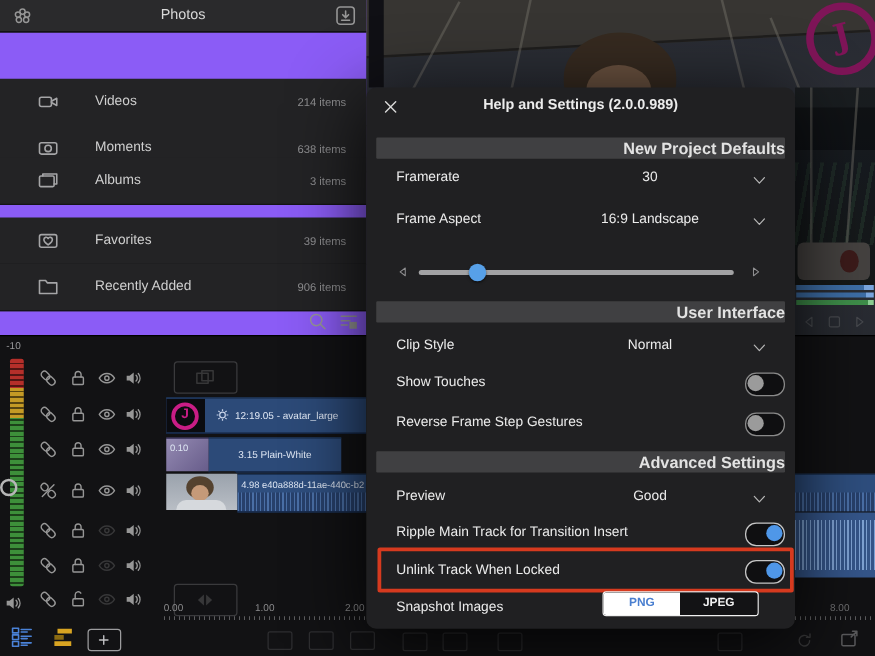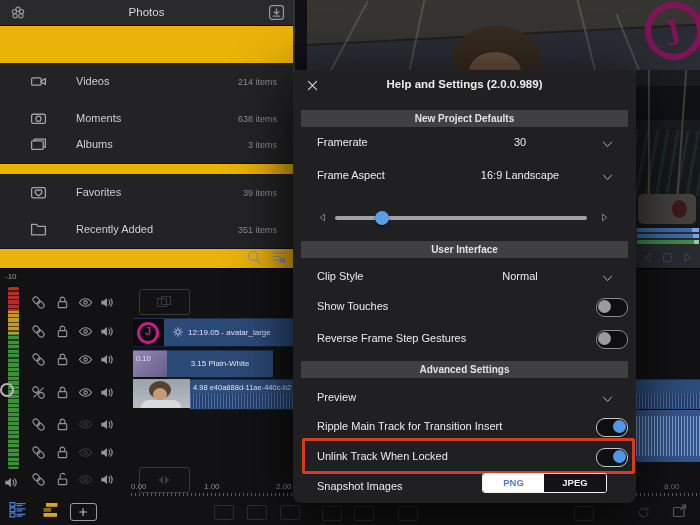--- a/index.html
+++ b/index.html
@@ -4,21 +4,21 @@
 <style>
   html,body{margin:0;padding:0;background:#000}
   #app{position:relative;width:700px;height:525px;background:#0e0e10;overflow:hidden;
        font-family:"Liberation Sans",sans-serif;-webkit-font-smoothing:antialiased}
   .abs{position:absolute}
   .icn{position:absolute;color:#969696}
   .icn svg{width:100%;height:100%;display:block}
   .dim{opacity:.28}
 
   
-  #photos-panel{left:0;top:0;width:293px;height:268px;background:#eab308}
+  #photos-panel{left:0;top:0;width:293px;height:268px;background:#8b5cf6}
   #photos-header{left:0;top:0;width:293px;height:25px;background:#2a2a2c;border-bottom:1px solid #0b0b0c}
   .ptitle{position:absolute;left:0;top:6px;width:100%;text-align:center;font-size:11.5px;color:#d9d9d9}
   .prow{position:absolute;left:0;width:293px;height:37px;background:#232325;border-bottom:1px solid #141416}
   .prow .plabel{position:absolute;left:76px;top:12px;font-size:11px;color:#cfcfcf}
   .prow .pcount{position:absolute;right:16px;top:14px;font-size:9px;color:#8d8d8f}
   .prow .icn{left:30px;top:10px;width:17px;height:17px;color:#a5a5a7}
 
   
   #timeline{left:0;top:268px;width:700px;height:257px;background:#121214;border-top:1px solid #000}
   .trow .icn{width:15px;height:15px}
@@ -35,21 +35,21 @@
 
   
   #preview{left:293px;top:0;width:407px;height:285px;background:#1a1c20;overflow:hidden}
   .rope{position:absolute;background:rgba(185,180,165,.45)}
 
   
   #dialog{left:293px;top:70px;width:343px;height:433px;background:#202022;border-radius:8px;
           box-shadow:0 12px 60px rgba(0,0,0,.85);z-index:20}
   .dtitle{position:absolute;left:0;top:8px;width:100%;text-align:center;font-size:11.5px;font-weight:700;color:#ececec}
   .secbar{position:absolute;left:8px;width:327px;height:17px;background:#404042;border-radius:1px}
-  .secbar span{display:block;text-align:center;font-size:10px;font-weight:700;color:#e2e2e2;line-height:17px}
+  .secbar span{display:block;text-align:right;font-size:13px;font-weight:700;color:#e2e2e2;line-height:17px}
   .drow{position:absolute;left:0;width:343px;height:20px}
   .dlabel{position:absolute;left:24px;top:3px;font-size:11px;color:#ececec;white-space:nowrap}
   .dvalue{position:absolute;left:127px;top:3px;width:200px;text-align:center;font-size:11px;color:#ececec}
   .chev{left:308px;top:5px;width:13px;height:13px;color:#b5b5b5}
   .toggle{position:absolute;left:303px;top:1px;width:30px;height:17px;border-radius:9px;background:#0f0f11}
   .toggle .thumb{position:absolute;top:1px;width:13px;height:13px;border-radius:50%}
   .toggle.on{border:1.5px solid #c6c6c6}
   .toggle.on .thumb{right:1px;background:#4f97e8}
   .toggle.off{border:1.5px solid #8a8a8a}
   .toggle.off .thumb{left:1px;background:#9b9b9b}
@@ -186,21 +186,21 @@
     </div>
     <div class="prow" style="top:211px">
       <span class="icn">
           <svg viewBox="0 0 16 16" xmlns="http://www.w3.org/2000/svg">
             <g fill="none" stroke="currentColor" stroke-width="1.2" stroke-linecap="round" stroke-linejoin="round">
               <path d="M1.5 3.2h4.6l1.4 1.8h7v8h-13z"></path>
             </g>
           </svg>
         </span>
       <span class="plabel">Recently Added</span>
-      <span class="pcount">351 items</span>
+      <span class="pcount">906 items</span>
     </div>
     <span class="icn" style="left:246px;top:249px;width:16px;height:16px">
         <svg viewBox="0 0 16 16" xmlns="http://www.w3.org/2000/svg">
           <g fill="none" stroke="currentColor" stroke-width="1.2" stroke-linecap="round" stroke-linejoin="round">
             <circle cx="7" cy="7" r="4.5"></circle>
             <path d="M10.5 10.5l3.5 3.5"></path>
           </g>
         </svg>
       </span>
     <span class="icn" style="left:271px;top:249px;width:16px;height:16px">
@@ -670,20 +670,21 @@
           <span class="thumb"></span>
         </span>
     </div>
 
     <div class="secbar" style="top:291px">
       <span>Advanced Settings</span>
     </div>
 
     <div class="drow" style="top:318px">
       <span class="dlabel">Preview</span>
+      <span class="dvalue">Good</span>
       <span class="icn chev">
           <svg viewBox="0 0 16 16" xmlns="http://www.w3.org/2000/svg">
             <polyline points="3,5 8,10.5 13,5" fill="none" stroke="currentColor" stroke-width="1.2" stroke-linecap="round" stroke-linejoin="round"></polyline>
           </svg>
         </span>
     </div>
 
     <div class="drow" style="top:347px">
       <span class="dlabel">Ripple Main Track for Transition Insert</span>
       <span class="toggle on">

